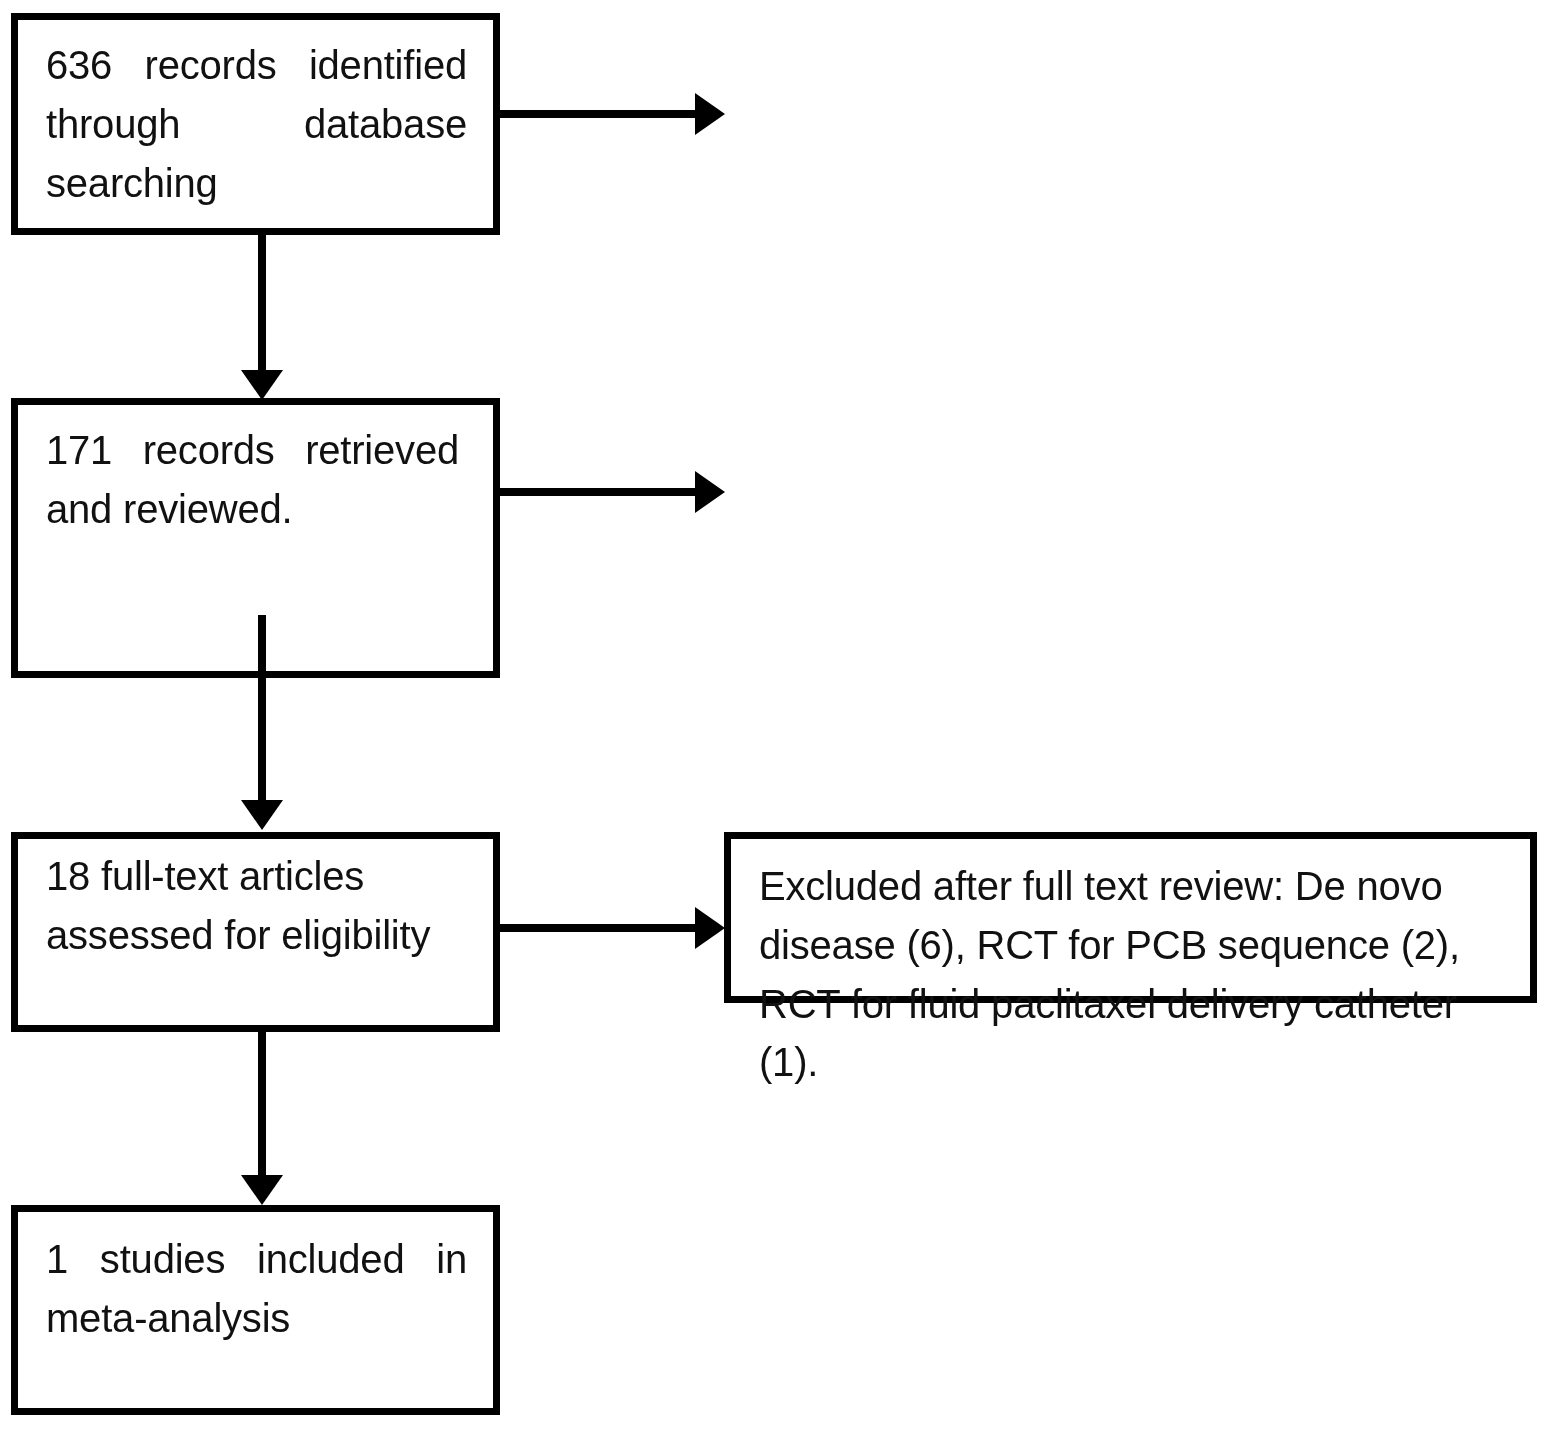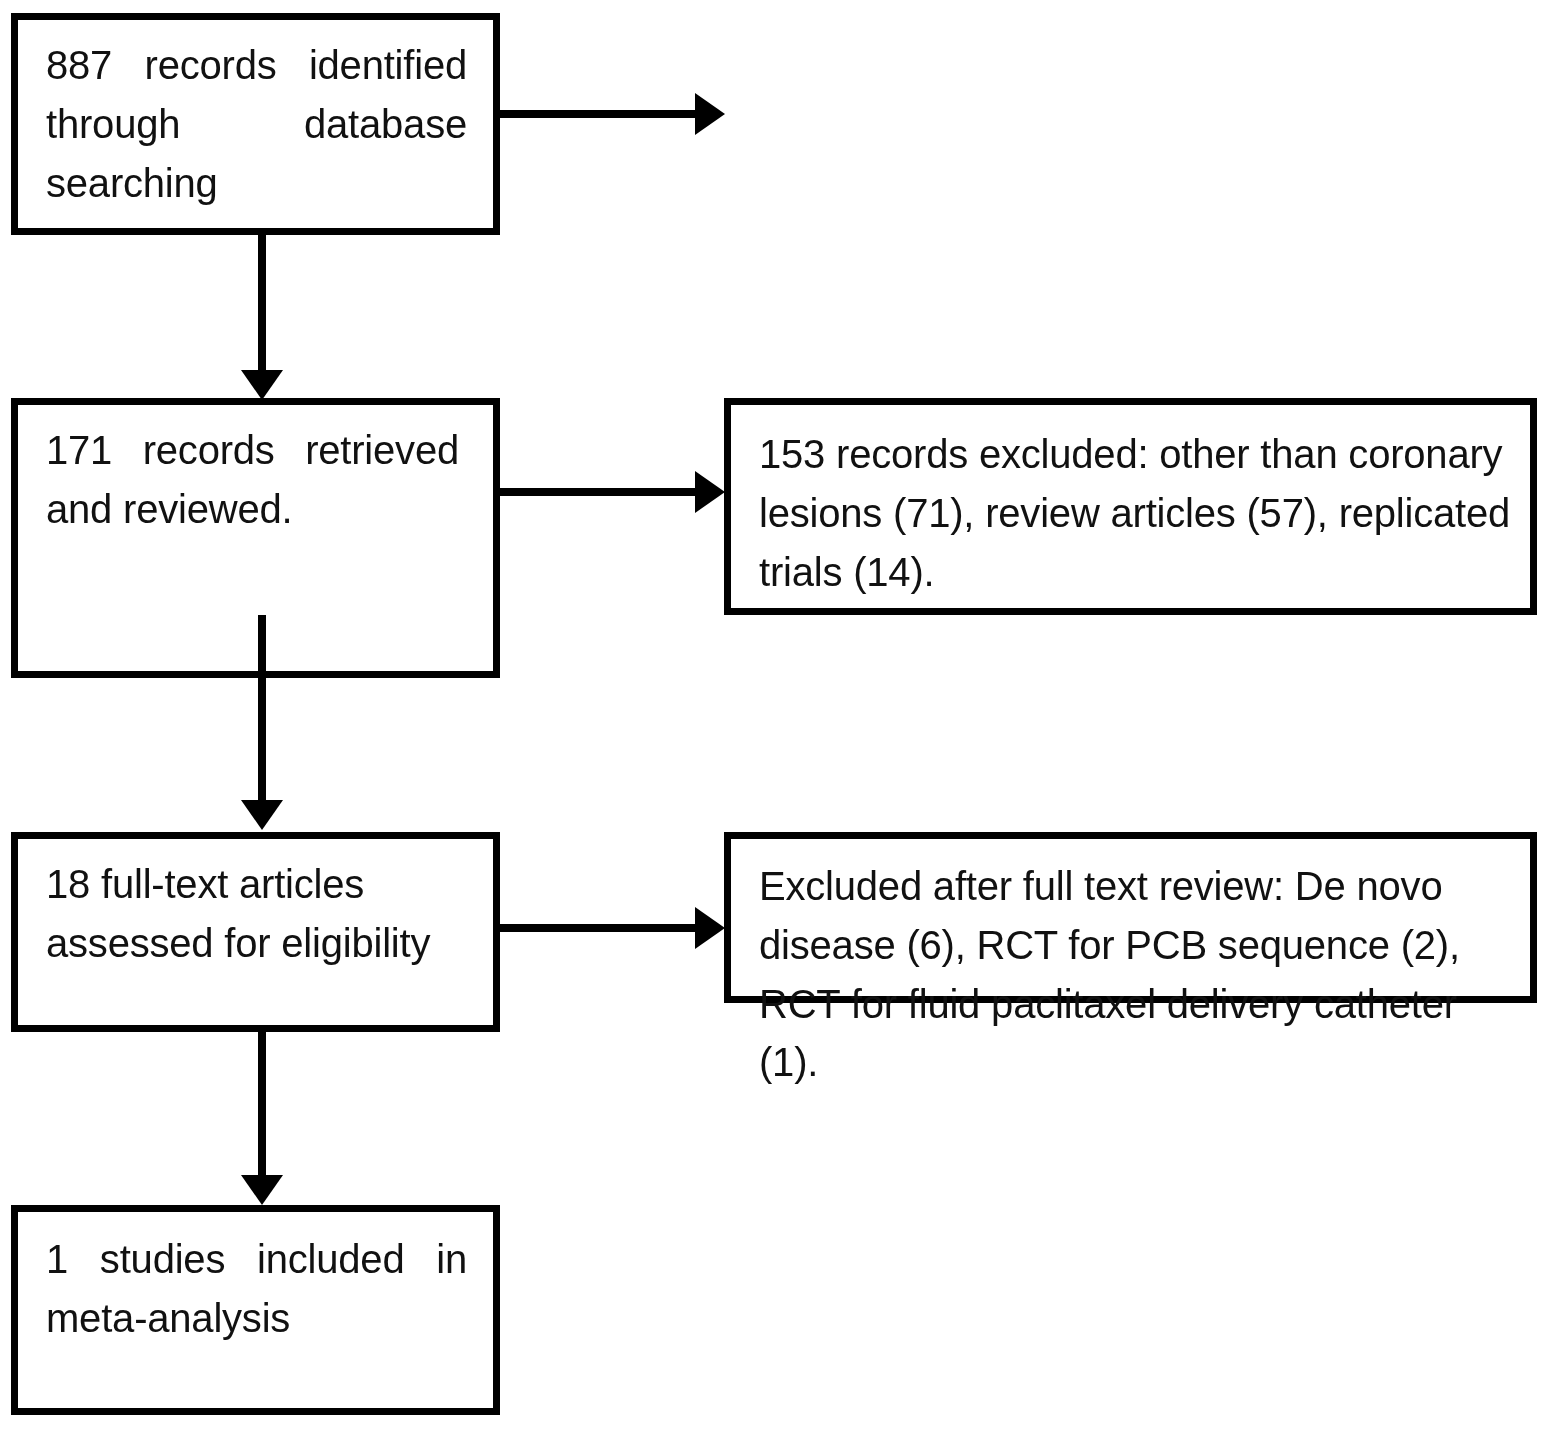--- a/index.html
+++ b/index.html
@@ -68,46 +68,43 @@
     border-bottom: 21px solid transparent;
     border-left: 30px solid #000000;
   }
 </style>
 </head>
 <body>
 
 <div id="diagram">
 
   <div class="box just" style="left:11px; top:13px; width:489px; height:222px;">
-    <div class="box-text" style="right:26px;">887 records identified through database searching</div>
+    <div class="box-text" style="right:26px;">636 records identified through database searching</div>
   </div>
 
 
   <div class="h-line" style="left:500px; top:110px; width:199px;"></div>
   <div class="h-head" style="left:695px; top:93px;"></div>
 
   <div class="v-line" style="left:258px; top:235px; width:8px; height:141px;"></div>
   <div class="v-head" style="left:241px; top:370px;"></div>
 
   <div class="box just" style="left:11px; top:398px; width:489px; height:280px;">
     <div class="box-text" style="right:34px;">171 records retrieved and reviewed.</div>
   </div>
 
-  <div class="box left" style="left:724px; top:398px; width:813px; height:217px;">
-    <div class="box-text" style="right:16px; top:20px;">153 records excluded: other than coronary lesions (71), review articles (57), replicated trials (14).</div>
-  </div>
 
   <div class="h-line" style="left:500px; top:488px; width:199px;"></div>
   <div class="h-head" style="left:695px; top:471px;"></div>
 
   <div class="v-line" style="left:258px; top:615px; width:8px; height:190px;"></div>
   <div class="v-head" style="left:241px; top:800px;"></div>
 
   <div class="box left" style="left:11px; top:832px; width:489px; height:200px;">
-    <div class="box-text" style="right:14px; top:16px;">18 full-text articles assessed for eligibility</div>
+    <div class="box-text" style="right:14px; top:8px;">18 full-text articles assessed for eligibility</div>
   </div>
 
   <div class="box left" style="left:724px; top:832px; width:813px; height:171px;">
     <div class="box-text" style="right:16px; top:18px;">Excluded after full text review: De novo disease (6), RCT for PCB sequence (2), RCT for fluid paclitaxel delivery catheter (1).</div>
   </div>
 
   <div class="h-line" style="left:500px; top:924px; width:199px;"></div>
   <div class="h-head" style="left:695px; top:907px;"></div>
 
   <div class="v-line" style="left:258px; top:1032px; width:8px; height:148px;"></div>

